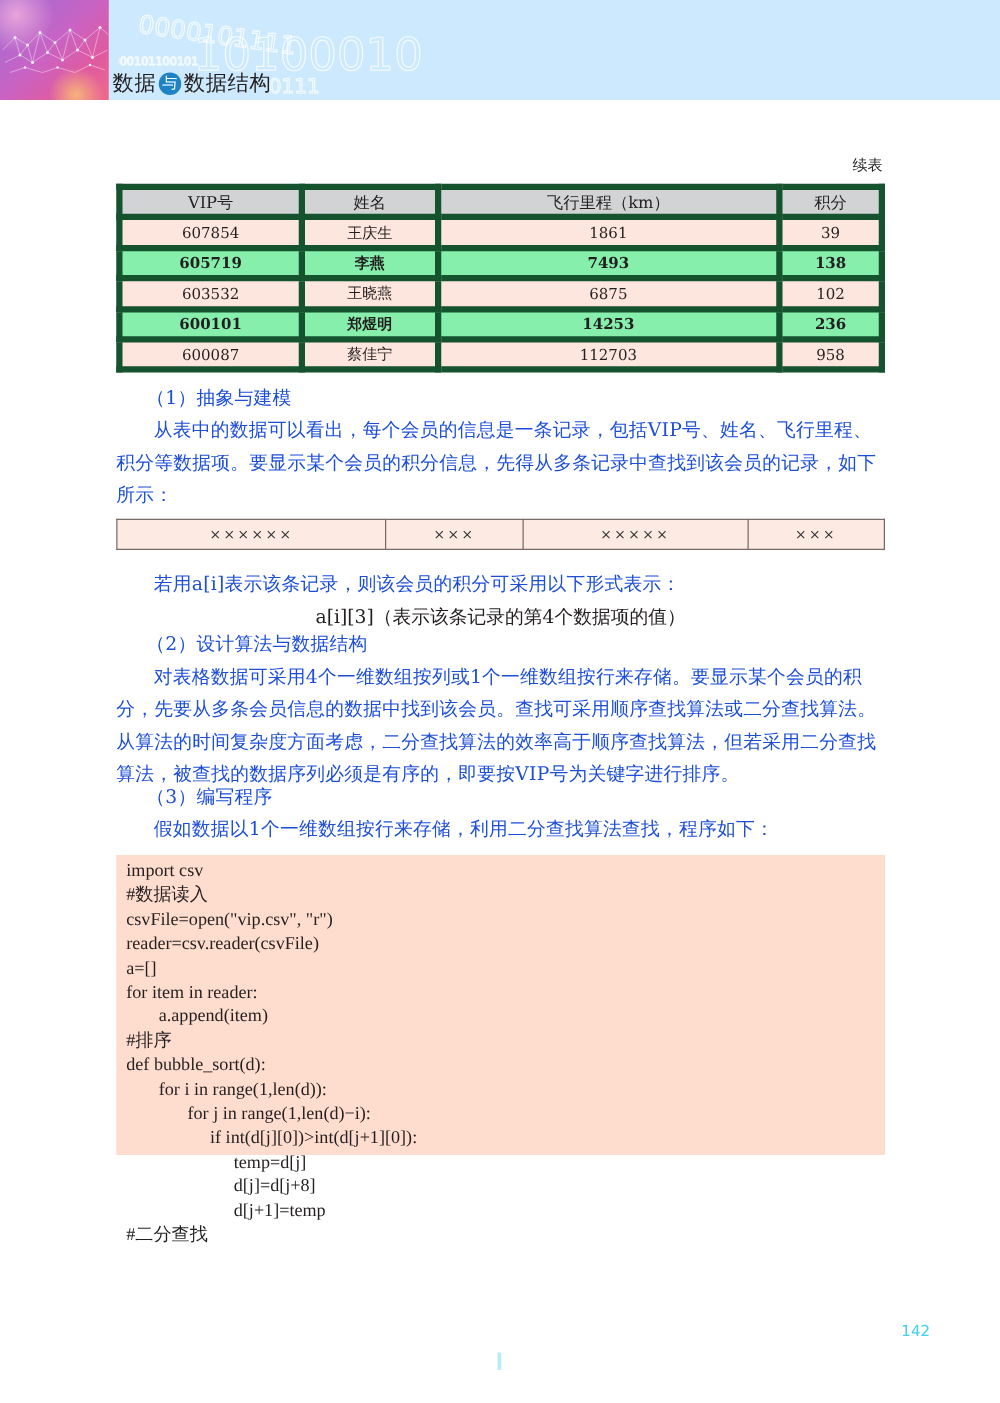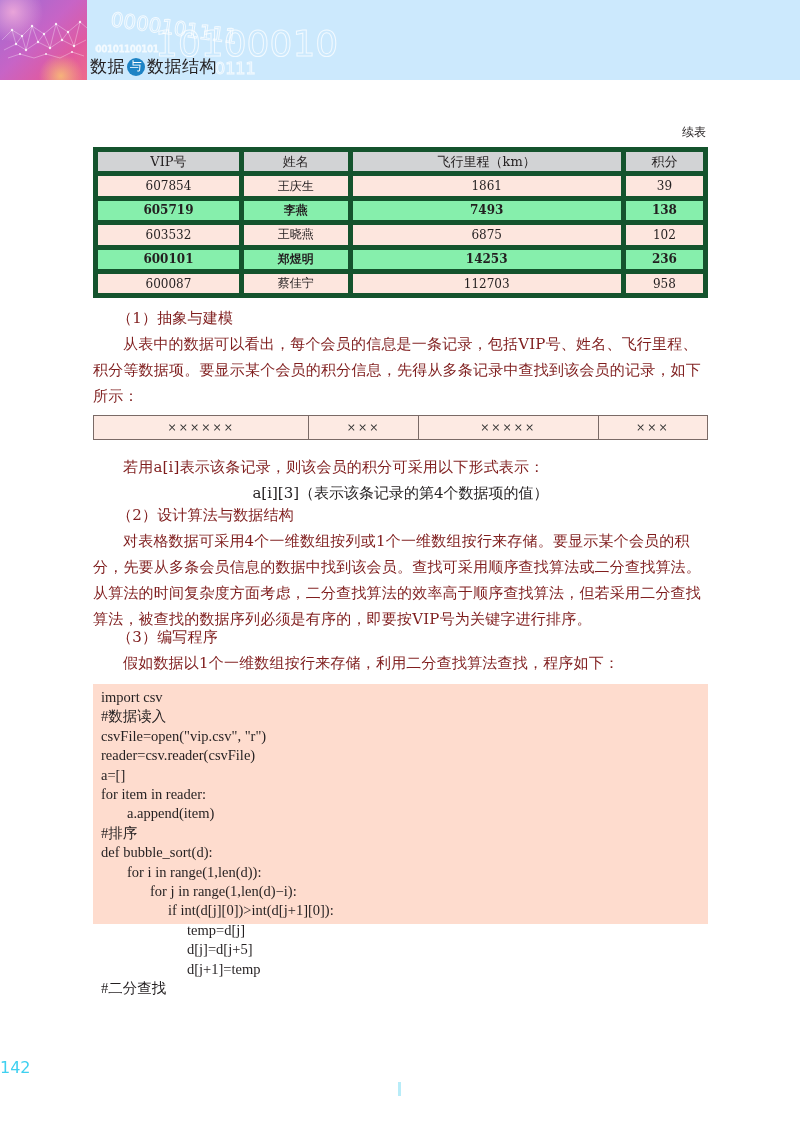--- a/index.html
+++ b/index.html
@@ -20,35 +20,35 @@
 
   .cont-label { position: absolute; right: 94px; top: 124px; font-size: 12px; color: #231f20; }
 
   table.data { position: absolute; left: 93px; top: 147px; width: 615px; border-collapse: collapse; font-size: 12px; }
   table.data th, table.data td { border: 5px solid #14532d; height: 24.4px; text-align: center; font-weight: normal; }
   table.data th { background: #d2d3d5; font-size: 13px; }
   table.data tr.pink td { background: #fde6de; }
   table.data tr.green td { background: #86efac; font-weight: bold; }
   table.data td.name { font-size: 12px; }
 
-  .text { position: absolute; left: 93px; width: 615px; font-size: 15px; line-height: 26px; color: #7f1d1d; letter-spacing: 0.2px; }
+  .text { position: absolute; left: 93px; width: 615px; font-size: 15px; line-height: 26px; color: #1d4ed8; letter-spacing: 0.2px; }
   .p-indent { text-indent: 30px; }
   .h { padding-left: 24px; }
 
   table.record { position: absolute; left: 93px; top: 415px; width: 615px; border-collapse: collapse; font-size: 11px; }
   table.record td { border: 1px solid #7a6a66; height: 24px; background: #fdeae3; text-align: center; letter-spacing: 2px; color: #333; }
 
   .formula { position: absolute; left: 93px; top: 480px; width: 615px; text-align: center; font-size: 15px; line-height: 26px; }
 
   .code { position: absolute; left: 93px; top: 684px; width: 615px; height: 240px; background: #fedcce; padding: 4px 8px;
     font-family: "Liberation Serif", "DejaVu Serif", serif; font-size: 14.5px; line-height: 19.4px; color: #231f20; }
   .code-line { white-space: pre; }
 
-  .page-num { position: absolute; left: 0; width: 744px; top: 1058px; text-align: left;
-    font-family: "DejaVu Sans", "Liberation Sans", sans-serif; font-size: 16px; color: #3fd0f0; }
+  .page-num { position: absolute; left: 0; width: 744px; top: 1058px; text-align: right;
+    font-family: "DejaVu Sans", "Liberation Sans", sans-serif; font-size: 12px; color: #3fd0f0; }
   .page-tick { position: absolute; left: 398px; top: 1082px; width: 3px; height: 14px; background: #b8ecf8; }
 </style>
 </head>
 <body>
 
 <div class="header">
   <div class="header-art">
     <svg width="87" height="80" viewBox="0 0 87 80">
       <g stroke="rgba(255,255,255,0.55)" stroke-width="0.6" fill="none">
         <polyline points="2,40 12,30 22,36 32,26 44,34 56,24 68,32 80,22 87,28"></polyline>
@@ -172,19 +172,19 @@
   <div class="code-line" style="padding-left:0px;">reader=csv.reader(csvFile)</div>
   <div class="code-line" style="padding-left:0px;">a=[]</div>
   <div class="code-line" style="padding-left:0px;">for item in reader:</div>
   <div class="code-line" style="padding-left:26px;">a.append(item)</div>
   <div class="code-line" style="padding-left:0px;">#排序</div>
   <div class="code-line" style="padding-left:0px;">def bubble_sort(d):</div>
   <div class="code-line" style="padding-left:26px;">for i in range(1,len(d)):</div>
   <div class="code-line" style="padding-left:49px;">for j in range(1,len(d)−i):</div>
   <div class="code-line" style="padding-left:67px;">if int(d[j][0])&gt;int(d[j+1][0]):</div>
   <div class="code-line" style="padding-left:86px;">temp=d[j]</div>
-  <div class="code-line" style="padding-left:86px;">d[j]=d[j+5]</div>
+  <div class="code-line" style="padding-left:86px;">d[j]=d[j+8]</div>
   <div class="code-line" style="padding-left:86px;">d[j+1]=temp</div>
   <div class="code-line" style="padding-left:0px;">#二分查找</div>
 </div>
 
 <div class="page-num">142</div>
 <div class="page-tick"></div>
 
 </body></html>

